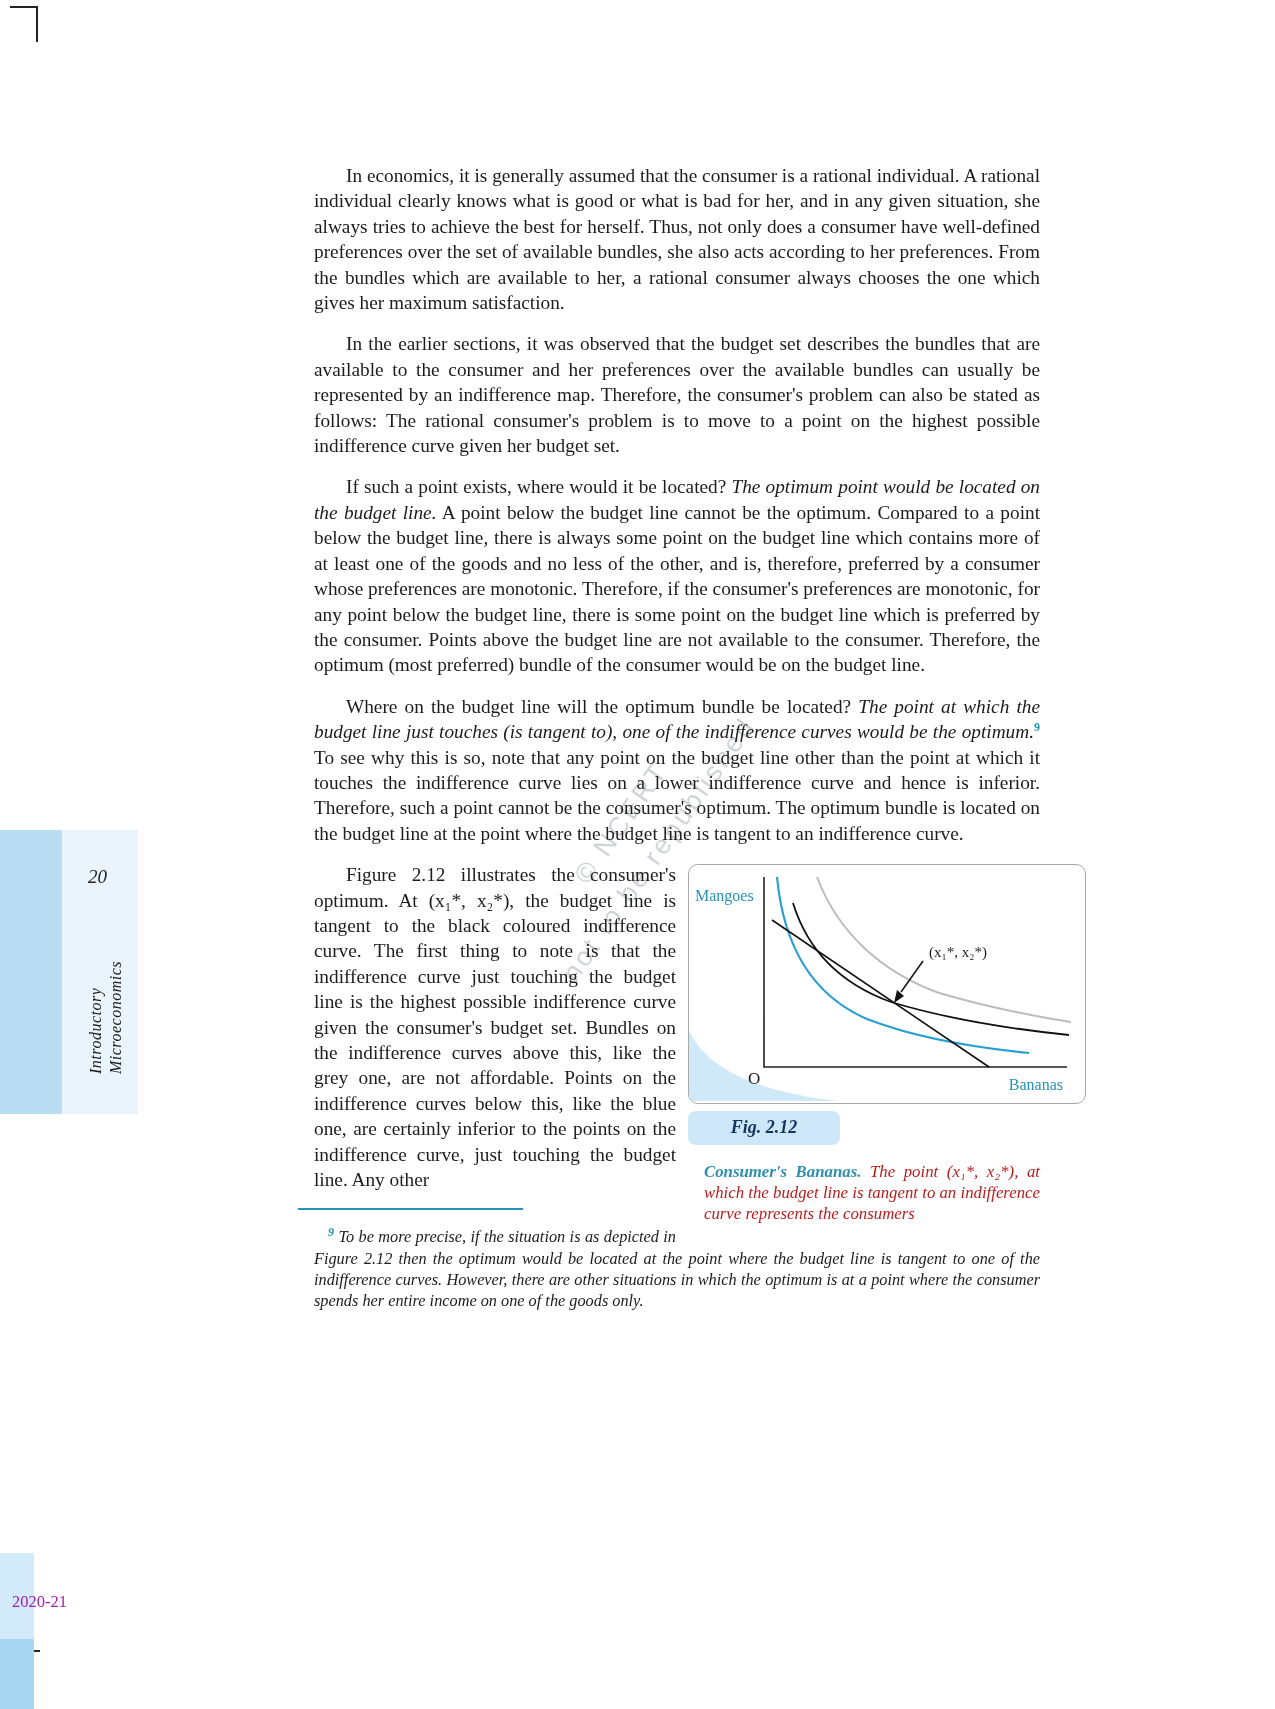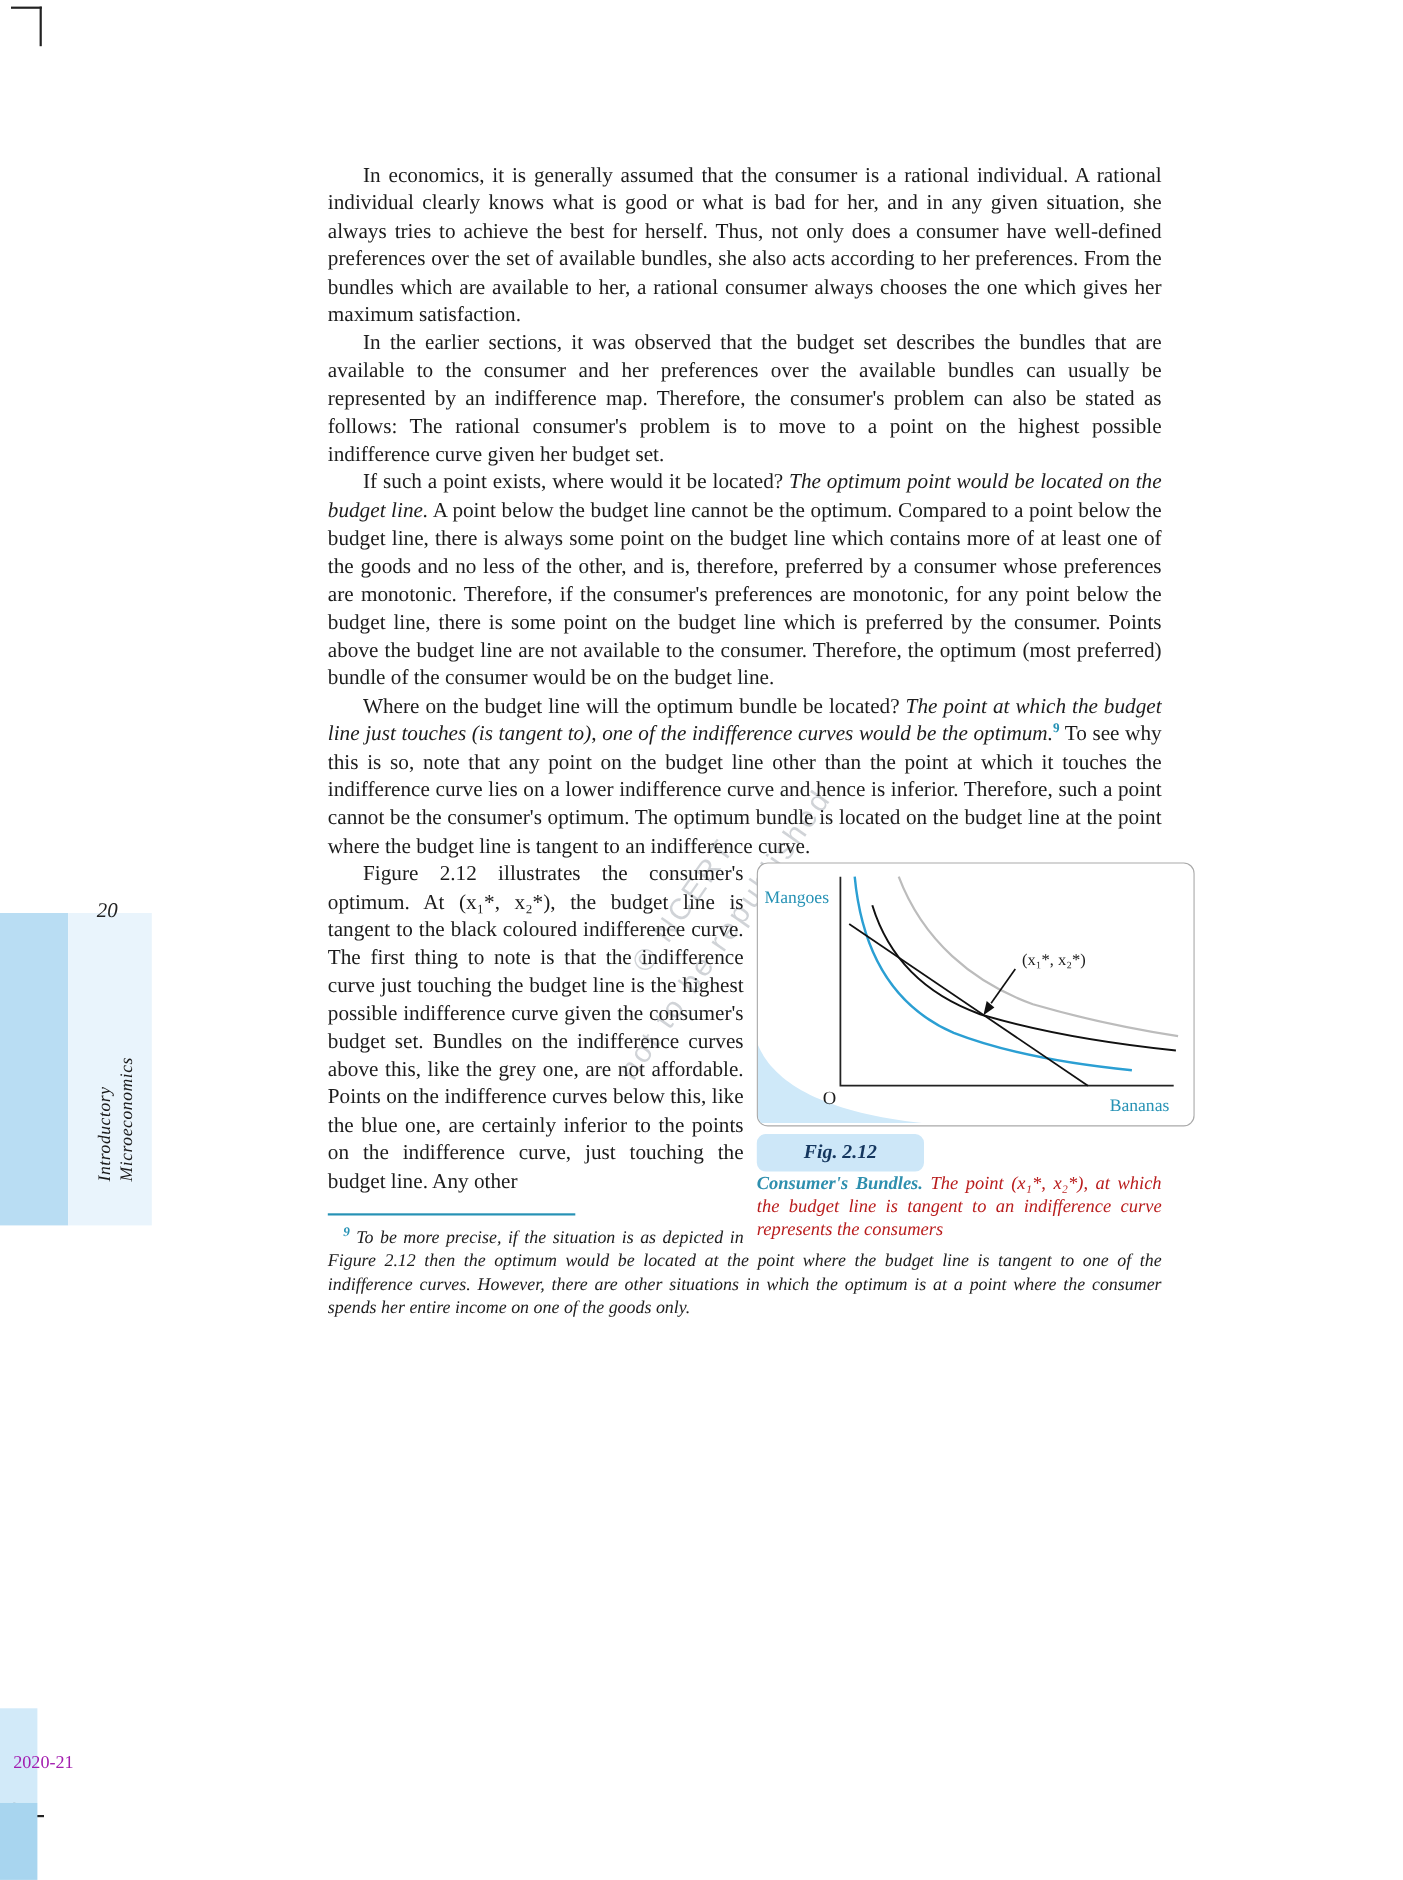--- a/index.html
+++ b/index.html
@@ -8,36 +8,36 @@
     font-family:"Liberation Serif","DejaVu Serif",serif;color:#1c1c1c;
   }
   
   .crop-tl{position:absolute;left:10px;top:6px;width:26px;height:34px;
     border-top:2.5px solid #222;border-right:2.5px solid #222;}
   .crop-bl{position:absolute;left:12px;top:1608px;width:26px;height:42px;
     border-bottom:2.5px solid #222;border-left:2.5px solid #222;}
   
   .band-outer{position:absolute;left:0;top:830px;width:62px;height:284px;background:#b9ddf3;}
   .band-inner{position:absolute;left:62px;top:830px;width:76px;height:284px;background:#e9f4fc;}
-  .page-number{position:absolute;left:88px;top:818px;font-style:italic;font-size:19px;color:#222;}
+  .page-number{position:absolute;left:88px;top:866px;font-style:italic;font-size:19px;color:#222;}
   .vtitle{position:absolute;left:86px;top:892px;height:182px;
     writing-mode:vertical-rl;transform:rotate(180deg);
     font-style:italic;font-size:16px;line-height:20px;letter-spacing:.5px;color:#1a1a1a;}
   .bbar-light{position:absolute;left:0;top:1553px;width:34px;height:86px;background:#d2eaf9;}
   .bbar-dark{position:absolute;left:0;top:1639px;width:34px;height:70px;background:#a8d5ef;}
   
   .watermark{position:absolute;left:420px;top:790px;width:440px;
     transform:rotate(-55deg);text-align:center;
     font-family:"Liberation Sans","DejaVu Sans",sans-serif;
     font-size:27px;line-height:46px;letter-spacing:3px;
     color:rgba(150,158,166,.45);z-index:0;pointer-events:none;}
   
   .content{position:absolute;left:298px;top:147px;width:758px;z-index:1;
     font-size:19.3px;line-height:25.4px;text-align:justify;}
-  .content p{margin:0;text-indent:32px;}
+  .content p{margin:16px;text-indent:32px;}
   .it{font-style:italic;}
   .fnsup{color:#2692b5;font-weight:bold;font-size:12px;vertical-align:super;line-height:0;}
   
   .figwrap{float:right;width:368px;margin:2px 0 6px 12px;}
   .figbox{position:relative;width:396px;height:238px;background:#fff;
     border:1.2px solid #a9a9a9;border-radius:10px;overflow:hidden;}
   .figlabel{margin-top:7px;width:120px;text-align:center;background:#cde7f8;
     border-radius:8px;padding:4px 16px;font-weight:bold;font-style:italic;
     font-size:18px;color:#14365e;}
   .figcaption{margin-top:9px;font-size:16.8px;line-height:21.3px;text-align:justify;text-indent:0 !important;}
@@ -96,21 +96,21 @@
           <path d="M83,55 L300,202" fill="none" stroke="#111" stroke-width="1.6"></path>
           <line x1="234" y1="96" x2="212" y2="127" stroke="#111" stroke-width="1.5"></line>
           <polygon points="205,138 215,131 208,125" fill="#111"></polygon>
           <text x="6" y="36" font-size="16" fill="#2692b5">Mangoes</text>
           <text x="374" y="225" font-size="16" text-anchor="end" fill="#2692b5">Bananas</text>
           <text x="59" y="219" font-size="17" fill="#1c1c1c">O</text>
           <text x="240" y="92" font-size="15" fill="#1c1c1c">(x₁*, x₂*)</text>
         </svg>
       </div>
       <div class="figlabel">Fig. 2.12</div>
-      <p class="figcaption"><span class="cap-lead">Consumer's Bundles.</span><span class="cap-rest"> The point (x₁*, x₂*), at which the budget line is tangent to an indifference curve represents the consumers</span></p>
+      <p class="figcaption"><span class="cap-lead">Consumer's Bananas.</span><span class="cap-rest"> The point (x₁*, x₂*), at which the budget line is tangent to an indifference curve represents the consumers</span></p>
     </div>
 
     <p><span>Figure 2.12 illustrates the consumer's optimum. At (x₁*, x₂*), the budget line is tangent to the black coloured indifference curve. The first thing to note is that the indifference curve just touching the budget line is the highest possible indifference curve given the consumer's budget set. Bundles on the indifference curves above this, like the grey one, are not affordable. Points on the indifference curves below this, like the blue one, are certainly inferior to the points on the indifference curve, just touching the budget line. Any other</span></p>
 
 
     <hr class="fnrule">
 
     <p class="footnote"><sup class="fnsup">9</sup><span> To be more precise, if the situation is as depicted in Figure 2.12 then the optimum would be located at the point where the budget line is tangent to one of the indifference curves. However, there are other situations in which the optimum is at a point where the consumer spends her entire income on one of the goods only.</span></p>
 
   </div>

